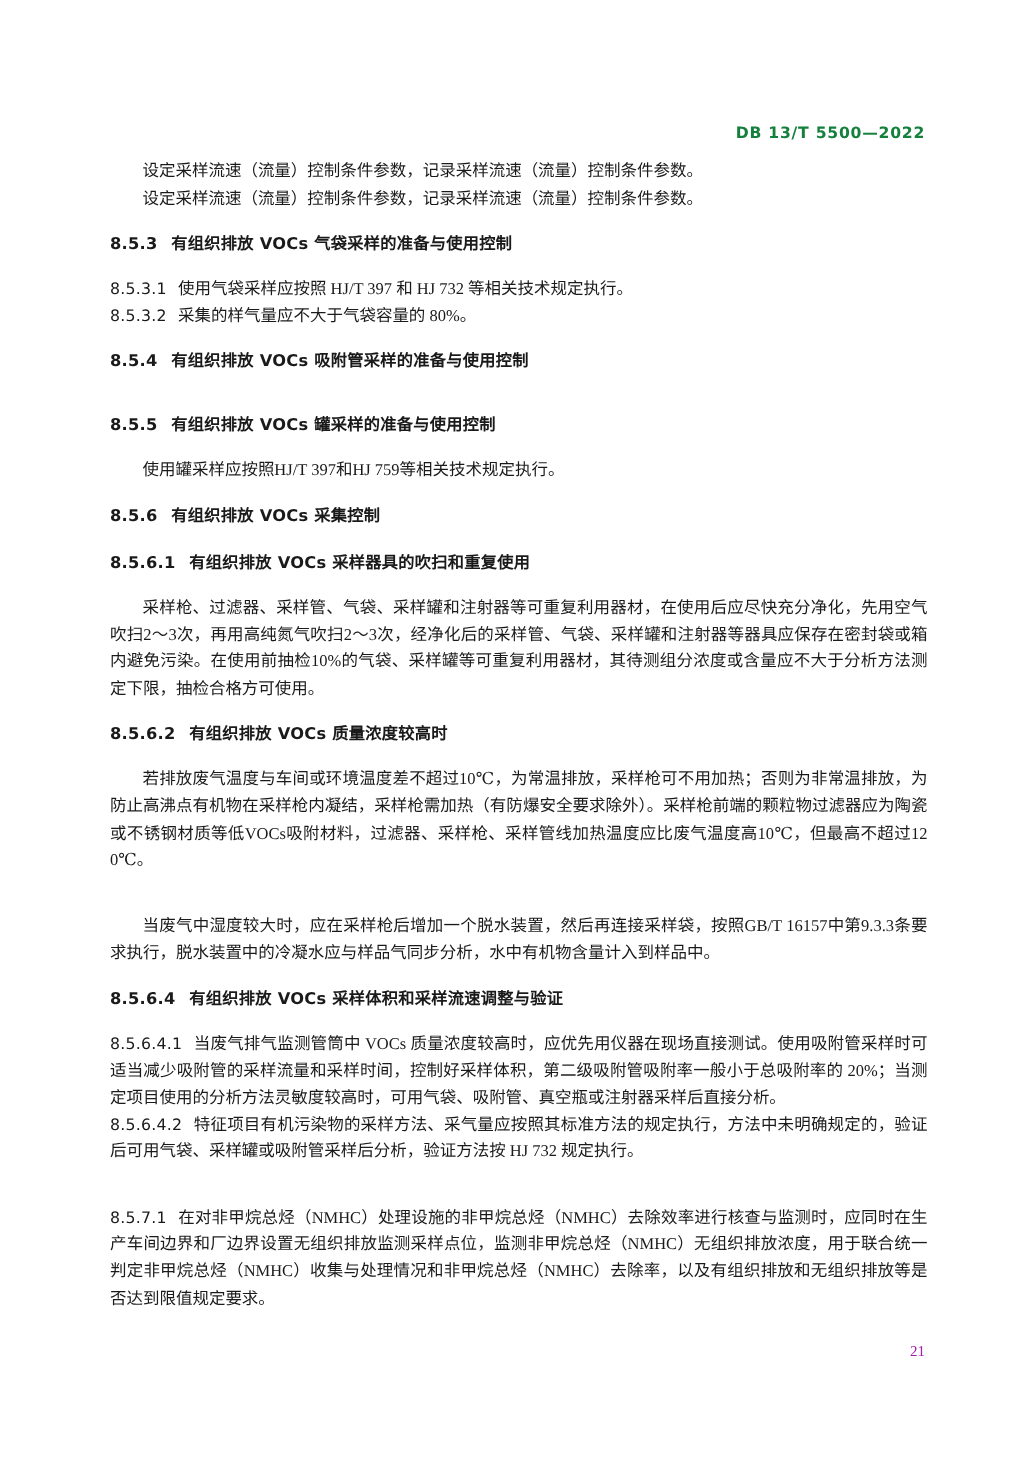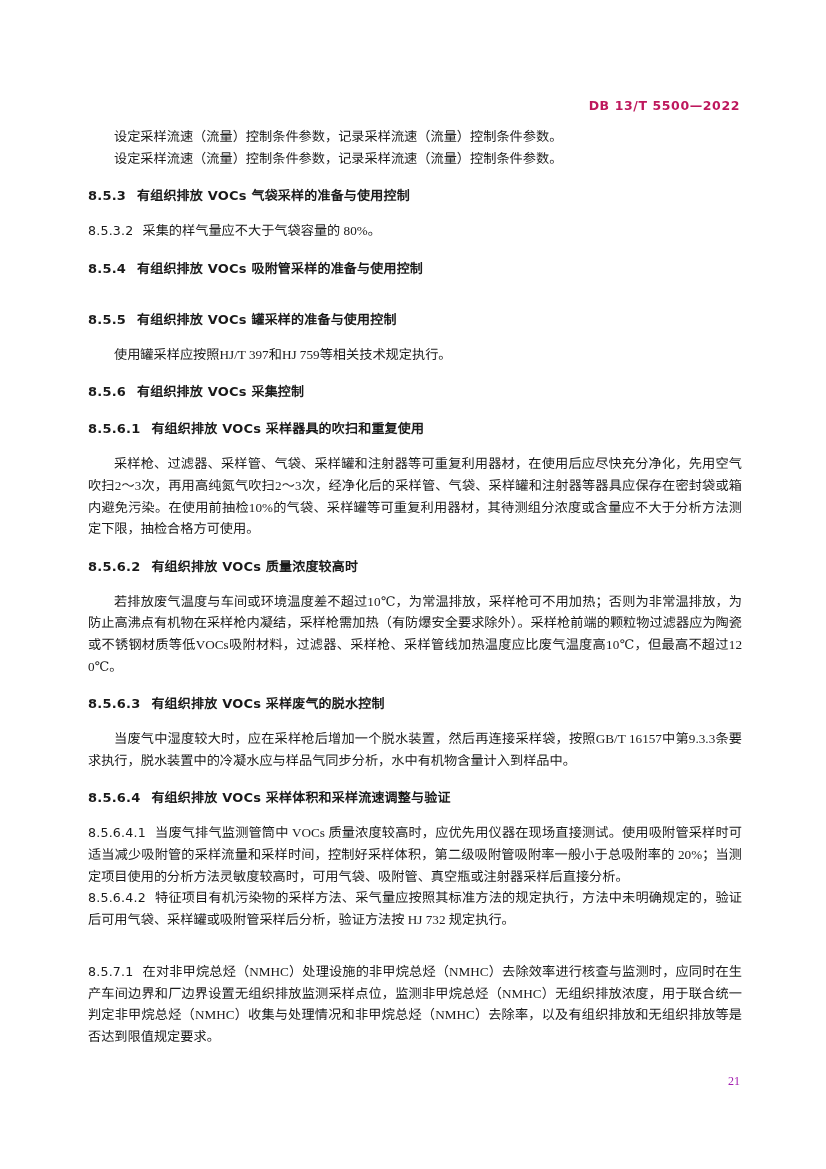--- a/index.html
+++ b/index.html
@@ -24,21 +24,21 @@
   .page-header {
     position: absolute;
     top: 98px;
     left: 88px;
     right: 86px;
     text-align: right;
     font-family: "DejaVu Sans", "Liberation Sans", sans-serif;
     font-size: 12.5px;
     font-weight: bold;
     letter-spacing: 0.6px;
-    color: #be185d;
+    color: #15803d;
     white-space: nowrap;
   }
 
   
   .content {
     position: absolute;
     top: 126px;
     left: 88px;
     width: 654px;
   }
@@ -109,40 +109,40 @@
   <div class="page-header">
     <span>DB 13/T 5500—2022</span>
   </div>
 
   <div class="content">
       <p class="para">设定采样流速（流量）控制条件参数，记录采样流速（流量）控制条件参数。</p>
       <p class="para">设定采样流速（流量）控制条件参数，记录采样流速（流量）控制条件参数。</p>
       <div class="gap-lg"></div>
       <p class="heading"><span class="num">8.5.3</span><span>有组织排放 VOCs 气袋采样的准备与使用控制</span></p>
       <div class="gap-md"></div>
+      <p class="clause"><span class="num">8.5.3.1</span><span>使用气袋采样应按照 HJ/T  397 和 HJ  732 等相关技术规定执行。</span></p>
       <p class="clause"><span class="num">8.5.3.2</span><span>采集的样气量应不大于气袋容量的 80%。</span></p>
       <div class="gap-lg"></div>
       <p class="heading"><span class="num">8.5.4</span><span>有组织排放 VOCs 吸附管采样的准备与使用控制</span></p>
       <div class="gap-md"></div>
       <div class="gap-lg"></div>
       <p class="heading"><span class="num">8.5.5</span><span>有组织排放 VOCs 罐采样的准备与使用控制</span></p>
       <div class="gap-md"></div>
       <p class="para">使用罐采样应按照HJ/T  397和HJ  759等相关技术规定执行。</p>
       <div class="gap-lg"></div>
       <p class="heading"><span class="num">8.5.6</span><span>有组织排放 VOCs 采集控制</span></p>
       <div class="gap-lg"></div>
       <p class="heading"><span class="num">8.5.6.1</span><span>有组织排放 VOCs 采样器具的吹扫和重复使用</span></p>
       <div class="gap-md"></div>
       <p class="para">采样枪、过滤器、采样管、气袋、采样罐和注射器等可重复利用器材，在使用后应尽快充分净化，先用空气吹扫2～3次，再用高纯氮气吹扫2～3次，经净化后的采样管、气袋、采样罐和注射器等器具应保存在密封袋或箱内避免污染。在使用前抽检10%的气袋、采样罐等可重复利用器材，其待测组分浓度或含量应不大于分析方法测定下限，抽检合格方可使用。</p>
       <div class="gap-lg"></div>
       <p class="heading"><span class="num">8.5.6.2</span><span>有组织排放 VOCs 质量浓度较高时</span></p>
       <div class="gap-md"></div>
       <p class="para">若排放废气温度与车间或环境温度差不超过10℃，为常温排放，采样枪可不用加热；否则为非常温排放，为防止高沸点有机物在采样枪内凝结，采样枪需加热（有防爆安全要求除外）。采样枪前端的颗粒物过滤器应为陶瓷或不锈钢材质等低VOCs吸附材料，过滤器、采样枪、采样管线加热温度应比废气温度高10℃，但最高不超过120℃。</p>
       <div class="gap-lg"></div>
-      <p class="heading"><span class="num">8.5.6.3</span><span>有组织排放 VOCs 采样废气的脱水控制</span></p>
       <div class="gap-md"></div>
       <p class="para">当废气中湿度较大时，应在采样枪后增加一个脱水装置，然后再连接采样袋，按照GB/T  16157中第9.3.3条要求执行，脱水装置中的冷凝水应与样品气同步分析，水中有机物含量计入到样品中。</p>
       <div class="gap-lg"></div>
       <p class="heading"><span class="num">8.5.6.4</span><span>有组织排放 VOCs 采样体积和采样流速调整与验证</span></p>
       <div class="gap-md"></div>
       <p class="clause"><span class="num">8.5.6.4.1</span><span>当废气排气监测管筒中 VOCs 质量浓度较高时，应优先用仪器在现场直接测试。使用吸附管采样时可适当减少吸附管的采样流量和采样时间，控制好采样体积，第二级吸附管吸附率一般小于总吸附率的 20%；当测定项目使用的分析方法灵敏度较高时，可用气袋、吸附管、真空瓶或注射器采样后直接分析。</span></p>
       <p class="clause"><span class="num">8.5.6.4.2</span><span>特征项目有机污染物的采样方法、采气量应按照其标准方法的规定执行，方法中未明确规定的，验证后可用气袋、采样罐或吸附管采样后分析，验证方法按 HJ  732 规定执行。</span></p>
       <div class="gap-lg"></div>
       <div class="gap-md"></div>
       <p class="clause"><span class="num">8.5.7.1</span><span>在对非甲烷总烃（NMHC）处理设施的非甲烷总烃（NMHC）去除效率进行核查与监测时，应同时在生产车间边界和厂边界设置无组织排放监测采样点位，监测非甲烷总烃（NMHC）无组织排放浓度，用于联合统一判定非甲烷总烃（NMHC）收集与处理情况和非甲烷总烃（NMHC）去除率，以及有组织排放和无组织排放等是否达到限值规定要求。</span></p>

